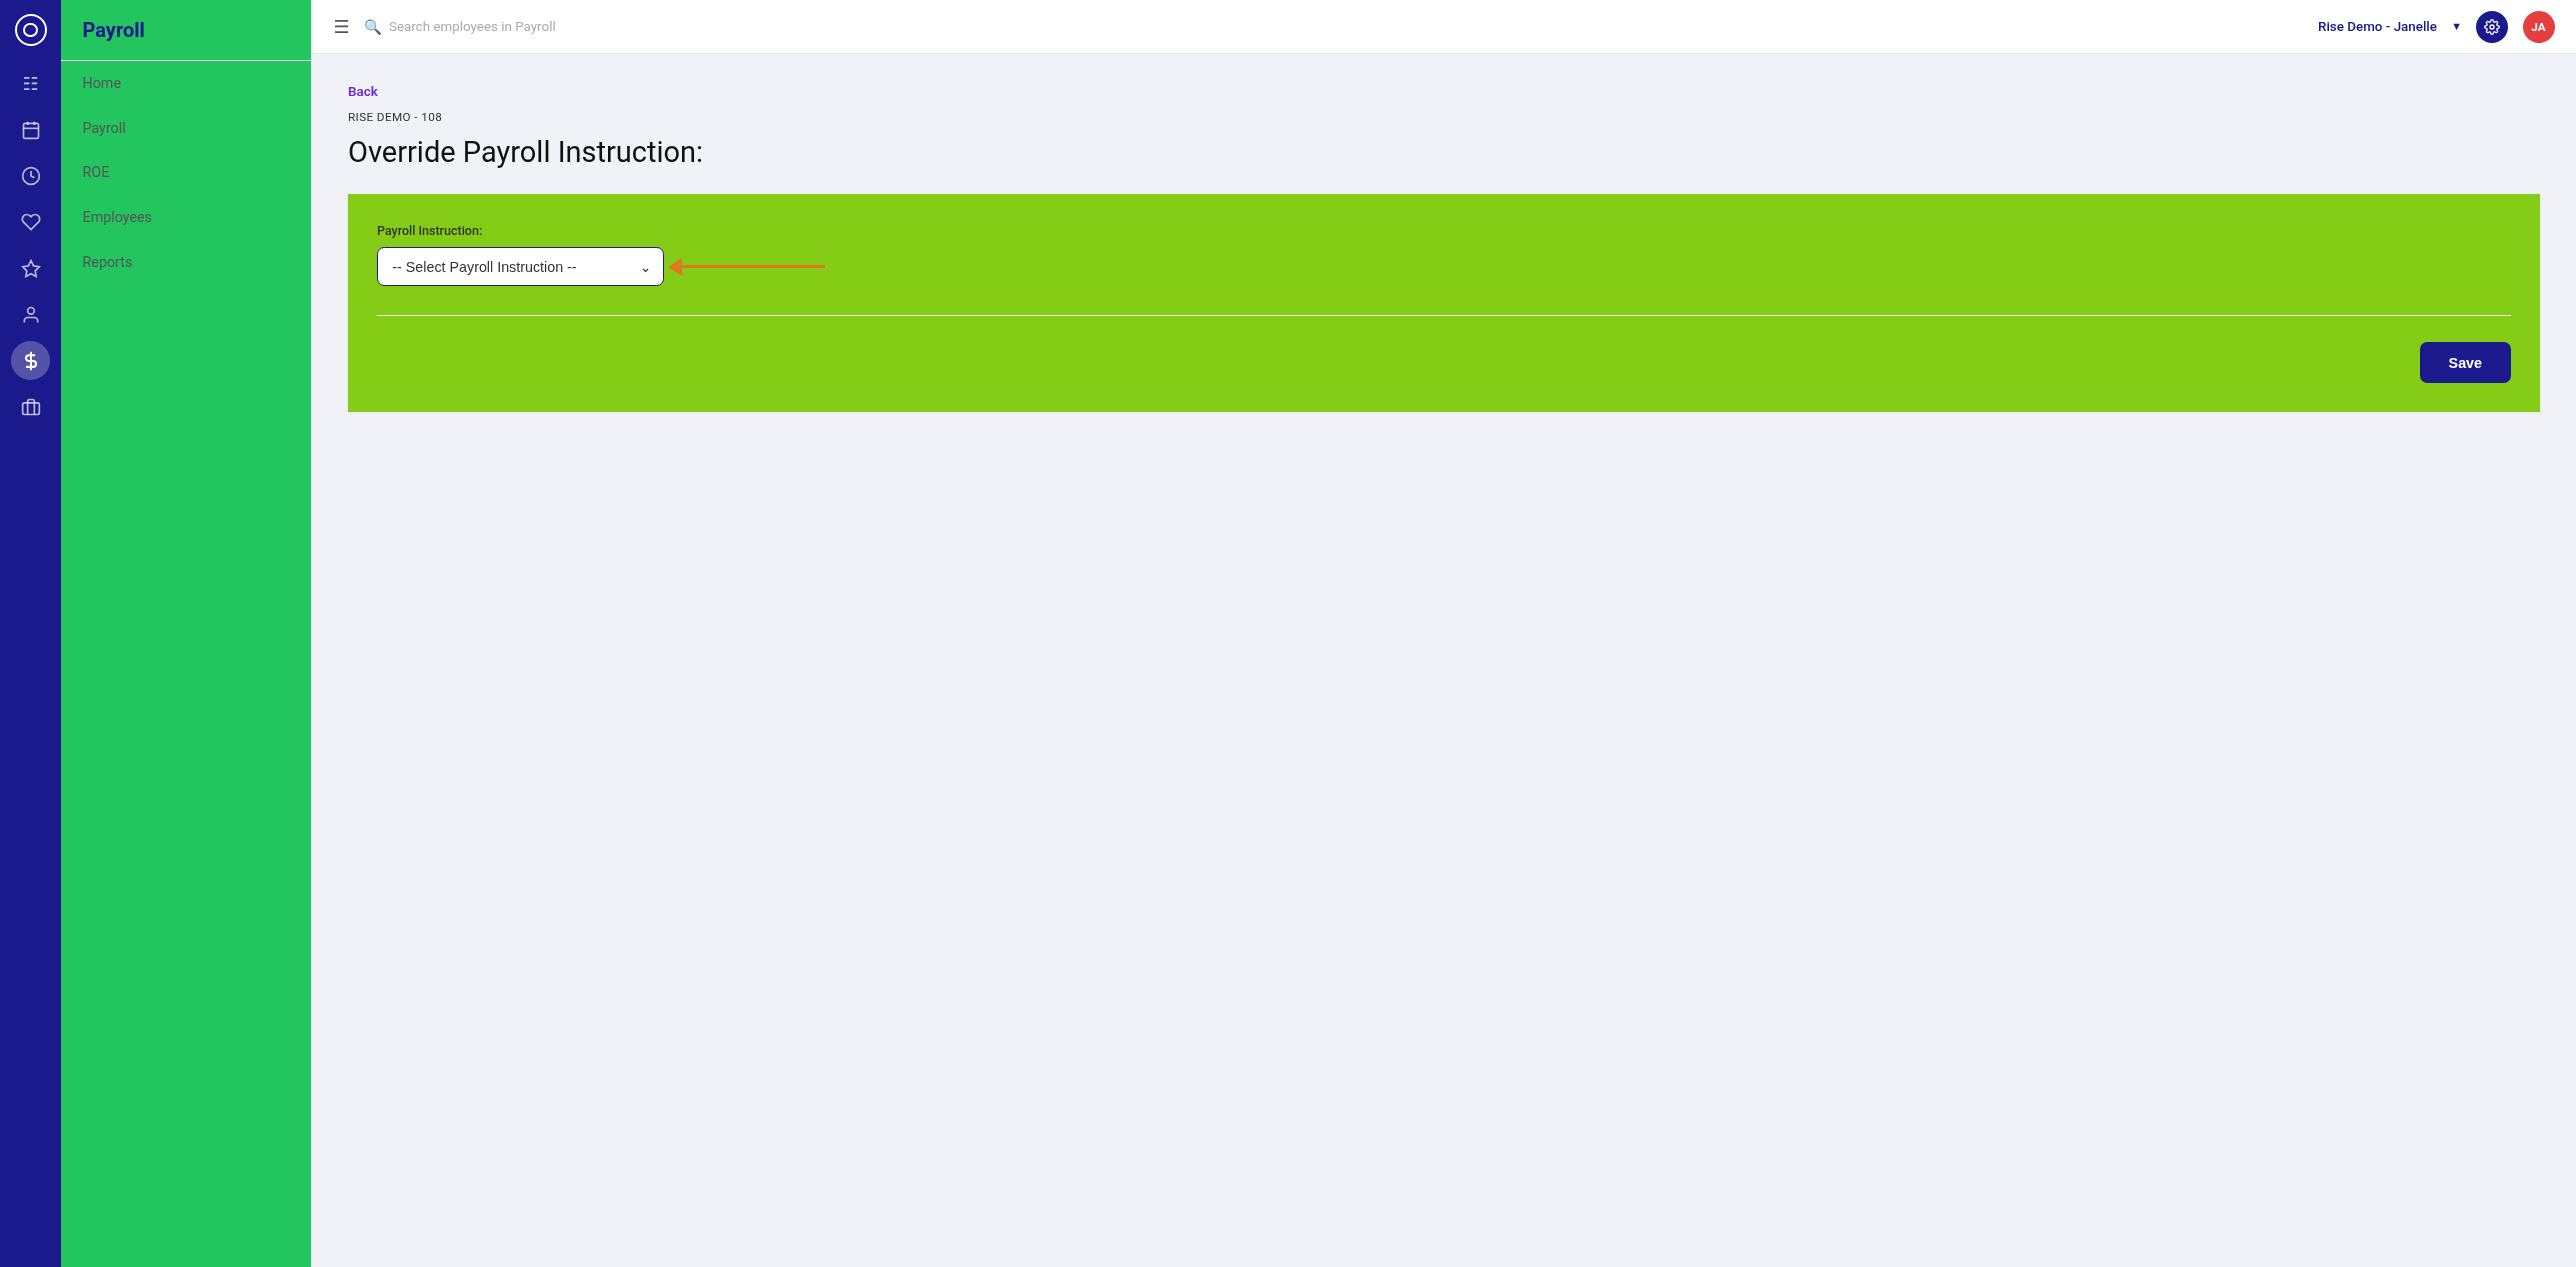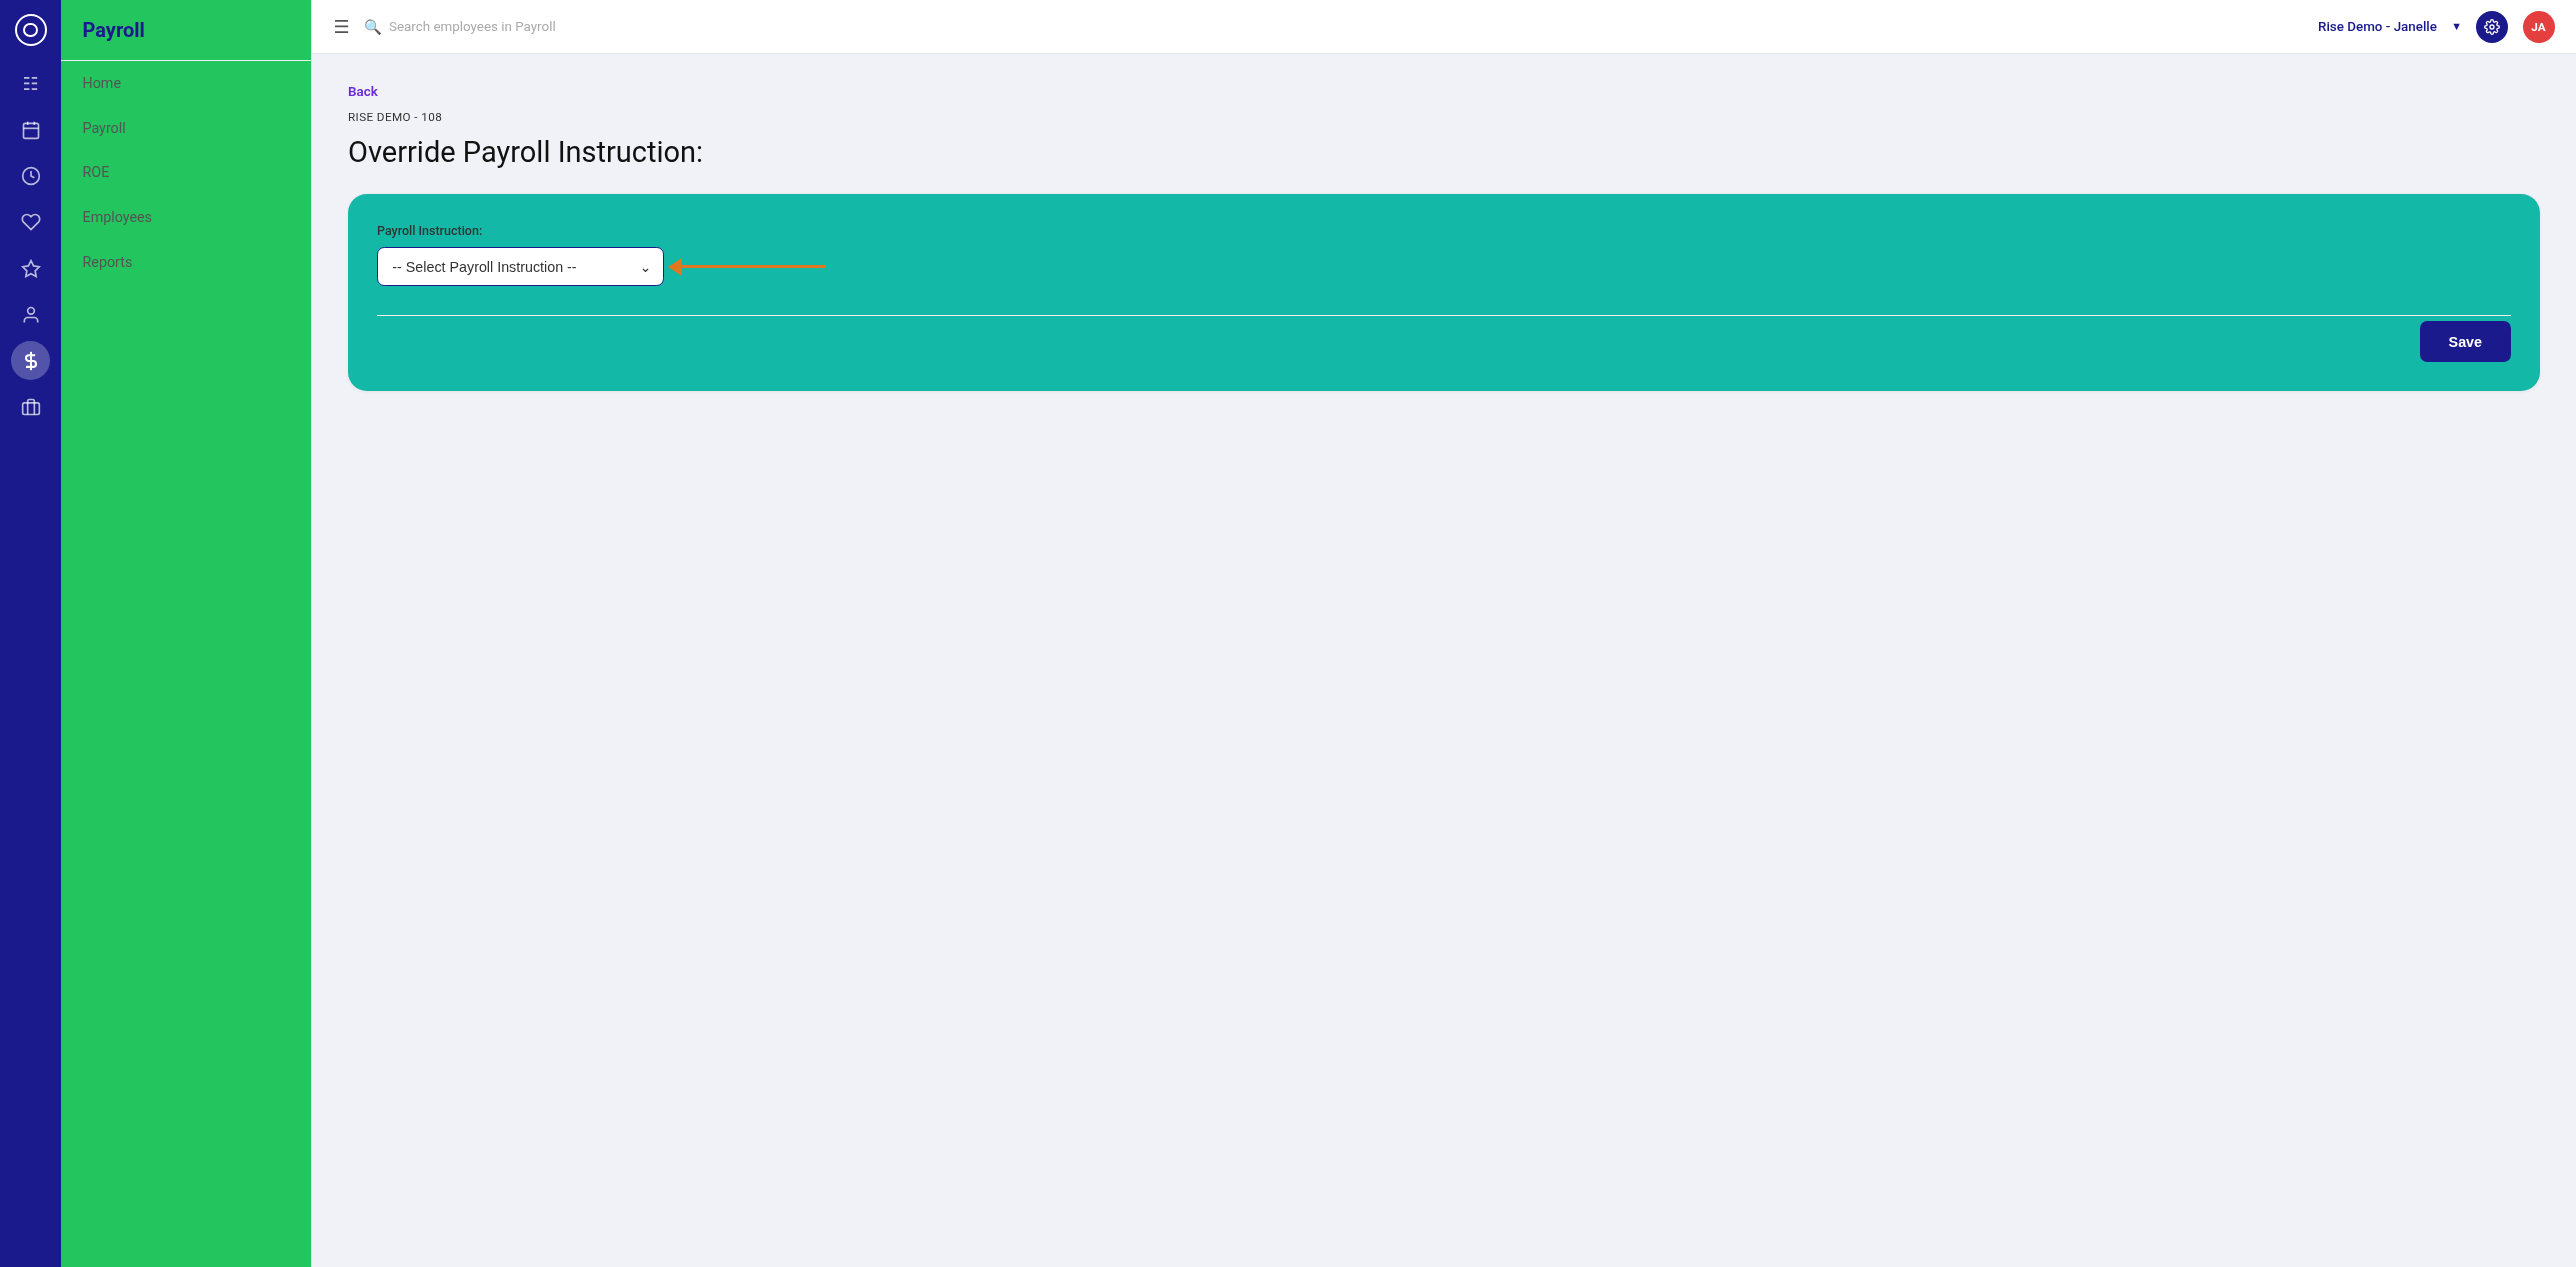--- a/index.html
+++ b/index.html
@@ -172,22 +172,22 @@
     }
     .page-title {
       font-size: 29px;
       font-weight: 400;
       color: #111;
       margin-bottom: 25px;
     }
 
     
     .card {
-      background: #14b8a6;
-      border-radius: 19px;
+      background: #84cc16;
+      border-radius: 0;
       padding: 29px;
       box-shadow: 0 0.9px 3.6px rgba(0,0,0,0.06);
     }
 
     .field-label {
       font-size: 12.5px;
       color: #333;
       margin-bottom: 9px;
       font-weight: 500;
     }
@@ -246,21 +246,21 @@
 
     .select-row {
       display: flex;
       align-items: center;
       margin-bottom: 29px;
     }
 
     .card-footer {
       display: flex;
       justify-content: flex-end;
-      padding-top: 5px;
+      padding-top: 26px;
       border-top: 0.9px solid #f0f0f0;
       margin-top: 7.2px;
     }
     .save-button {
       background: #1a1a8c;
       color: #fff;
       border: none;
       border-radius: 7.2px;
       padding: 12.5px 29px;
       font-size: 14.3px;

